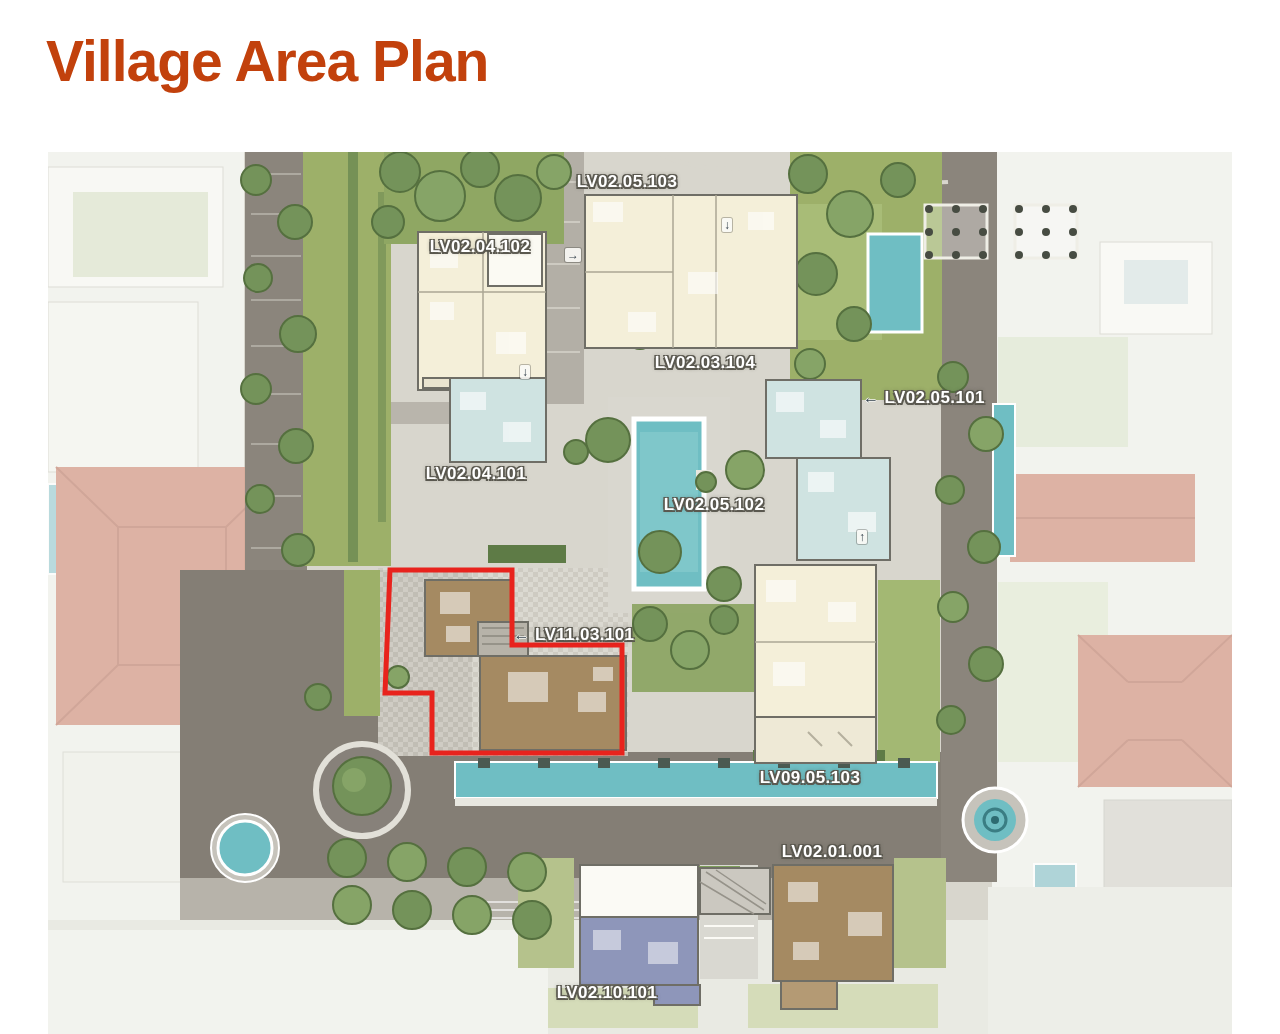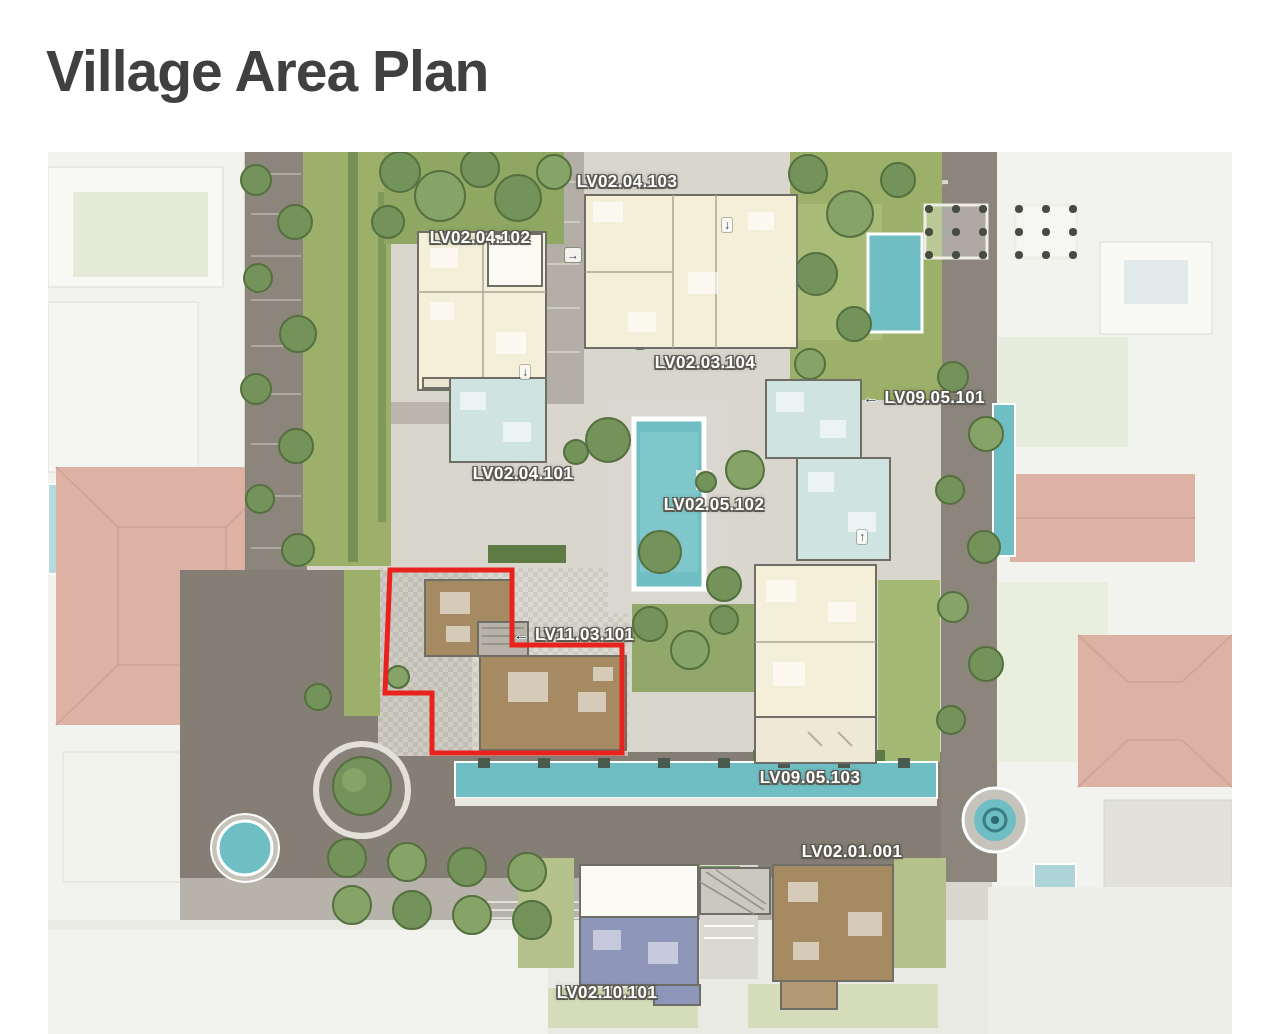--- a/index.html
+++ b/index.html
@@ -1,17 +1,17 @@
 <!DOCTYPE html>
 <html><head>
 <meta charset="utf-8">
 <style>
   html,body{margin:0;padding:0;background:#ffffff;}
   body{width:1280px;height:1034px;position:relative;font-family:"Liberation Sans",sans-serif;overflow:hidden;}
-  .page-title{position:absolute;left:46px;top:38px;margin:0;font-size:57px;font-weight:700;color:#404040;letter-spacing:-1px;}
+  .page-title{position:absolute;left:46px;top:28px;margin:0;font-size:57px;font-weight:700;color:#c2410c;letter-spacing:-1px;}
   .map-wrap{position:absolute;left:48px;top:152px;width:1184px;height:882px;background:#e8eae2;overflow:hidden;}
   .map-wrap svg{position:absolute;left:0;top:0;}
   .unit-label{position:absolute;transform:translate(-50%,-50%);white-space:nowrap;display:flex;align-items:center;gap:5px;
     font-size:17px;font-weight:700;color:#ffffff;letter-spacing:.4px;z-index:5;
     text-shadow:-1.5px -1.5px 0 #5a584f,1.5px -1.5px 0 #5a584f,-1.5px 1.5px 0 #5a584f,1.5px 1.5px 0 #5a584f,0 0 4px rgba(60,58,50,.7);}
   .label-arrow{font-size:16px;font-weight:700;color:#35424e;
     text-shadow:-1px 0 0 #f4f4f0,1px 0 0 #f4f4f0,0 -1px 0 #f4f4f0,0 1px 0 #f4f4f0;}
   .label-arrow:empty{display:none;}
   .map-arrow{position:absolute;transform:translate(-50%,-50%);z-index:4;font-size:12px;font-weight:700;color:#2e3b46;
     background:rgba(250,250,246,.9);padding:0 2px;border-radius:2px;line-height:14px;box-shadow:0 0 0 1px rgba(70,70,64,.35);}
@@ -306,46 +306,46 @@
       <circle cx="971" cy="103" r="4"></circle>
           <circle cx="998" cy="103" r="4"></circle>
           <circle cx="1025" cy="103" r="4"></circle>
     </g>
   </g>
 
   <polygon points="342,418 464,418 464,493 574,493 574,601 384,601 384,541 337,541" fill="none" stroke-width="5" stroke-linejoin="miter" stroke="#e8231d"></polygon>
 </svg>
 
   <div class="unit-label" style="left:579px;top:30px">
-      <span>LV02.04.103</span>
-    </div>
-  <div class="unit-label" style="left:432px;top:86px">
+      <span>LV02.05.103</span>
+    </div>
+  <div class="unit-label" style="left:432px;top:95px">
       <span>LV02.04.102</span>
     </div>
   <div class="unit-label" style="left:657px;top:211px">
       <span>LV02.03.104</span>
     </div>
   <div class="unit-label" style="left:876px;top:246px">
       <span class="label-arrow">←</span>
-      <span>LV09.05.101</span>
-    </div>
-  <div class="unit-label" style="left:475px;top:322px">
+      <span>LV02.05.101</span>
+    </div>
+  <div class="unit-label" style="left:428px;top:322px">
       <span>LV02.04.101</span>
     </div>
   <div class="unit-label" style="left:666px;top:353px">
       <span>LV02.05.102</span>
     </div>
   <div class="unit-label" style="left:526px;top:483px">
       <span class="label-arrow">←</span>
       <span>LV11.03.101</span>
     </div>
   <div class="unit-label" style="left:762px;top:626px">
       <span>LV09.05.103</span>
     </div>
-  <div class="unit-label" style="left:804px;top:700px">
+  <div class="unit-label" style="left:784px;top:700px">
       <span>LV02.01.001</span>
     </div>
   <div class="unit-label" style="left:559px;top:841px">
       <span>LV02.10.101</span>
     </div>
 
   <span class="map-arrow" style="left:525px;top:103px">→</span>
   <span class="map-arrow" style="left:679px;top:73px">↓</span>
   <span class="map-arrow" style="left:477px;top:220px">↓</span>
   <span class="map-arrow" style="left:814px;top:385px">↑</span>

